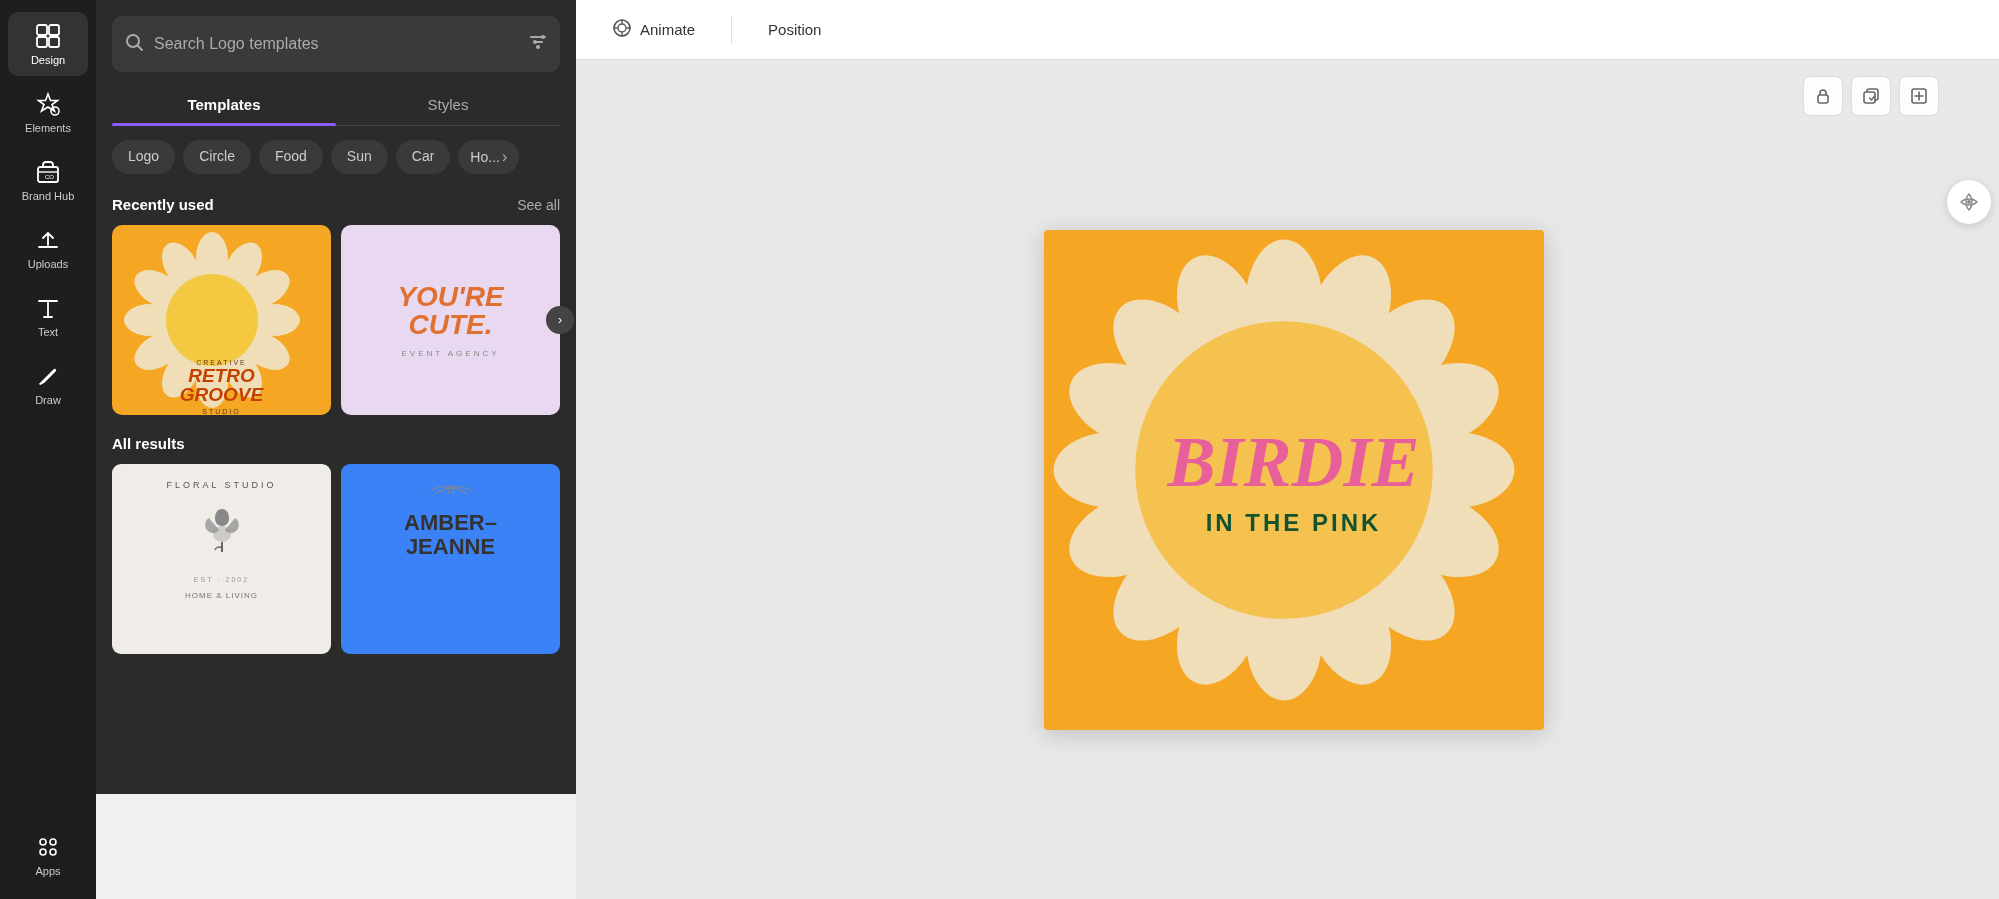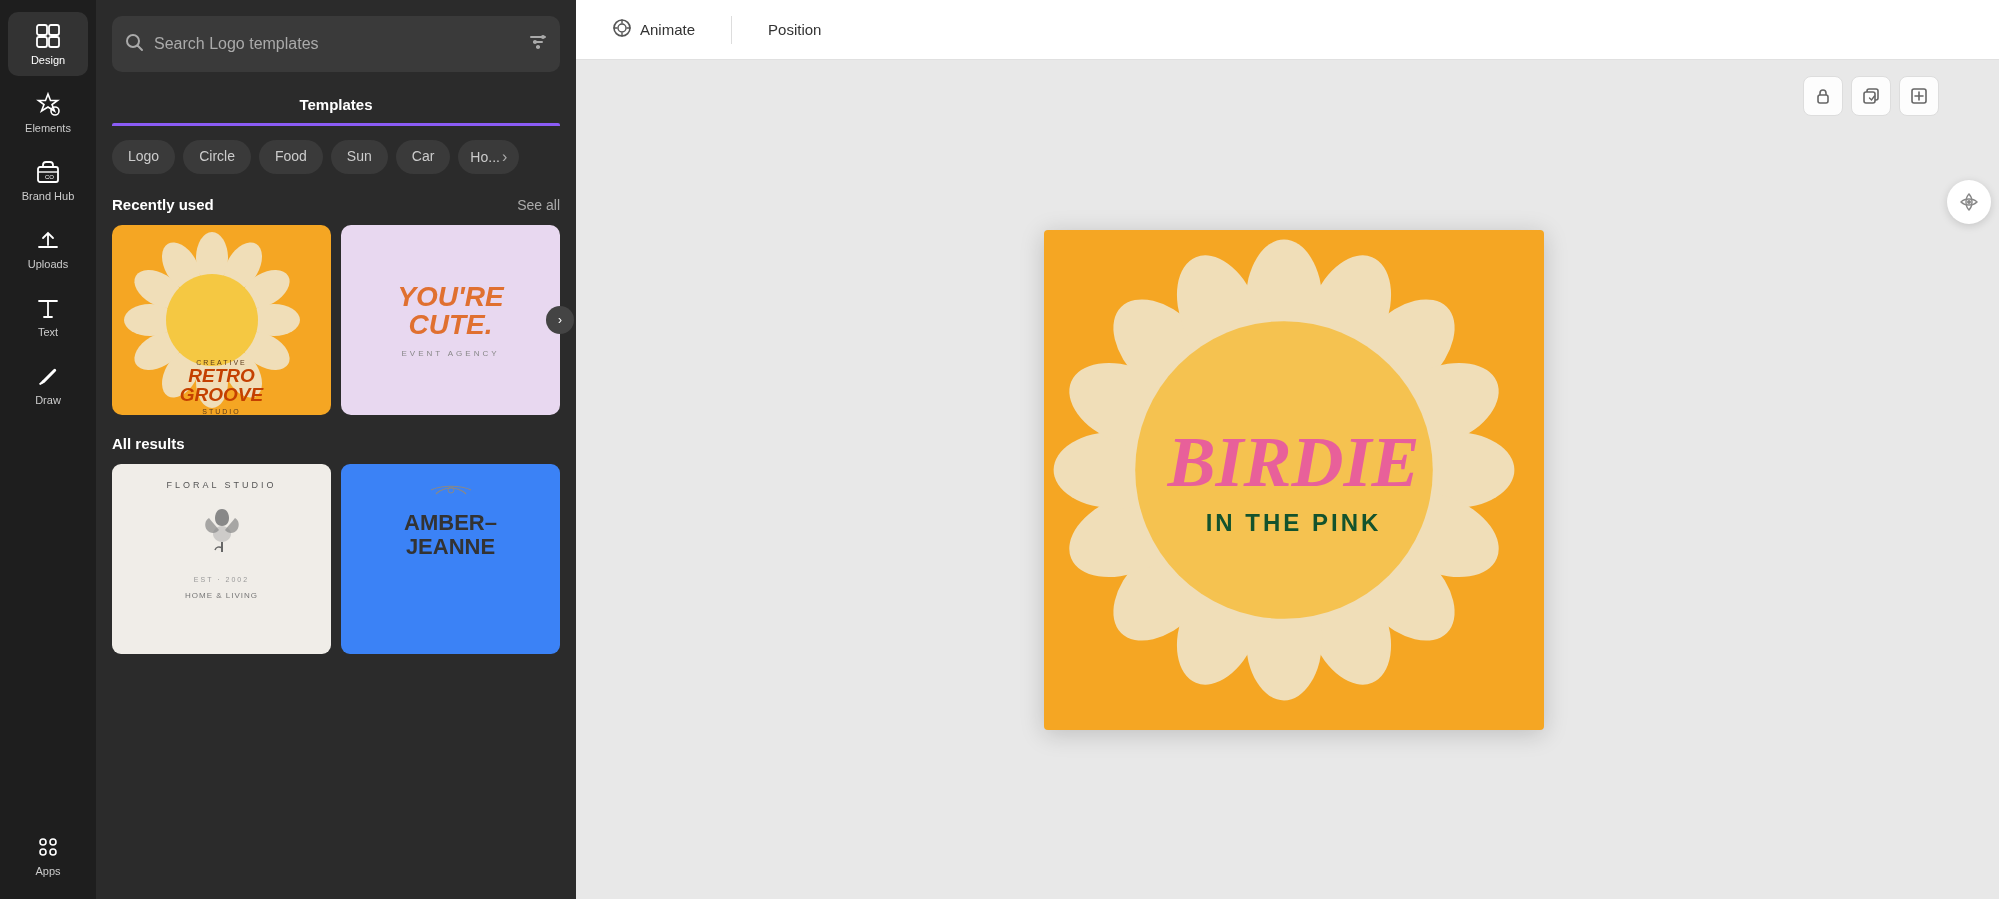--- a/index.html
+++ b/index.html
@@ -52,21 +52,21 @@
       text-align: center;
     }
     .icon-sidebar-item.active .icon-label {
       color: #fff;
     }
 
     
     .templates-panel {
       width: 480px;
       background: #2b2b2b;
-      height: 899px;
+      height: 794px;
       display: flex;
       flex-direction: column;
       flex-shrink: 0;
       overflow: hidden;
     }
 
     
     .search-bar {
       margin: 16px 16px 12px 16px;
       display: flex;
@@ -537,20 +537,23 @@
         <circle cx="15" cy="5" r="2" fill="#aaa"></circle>
         <circle cx="7" cy="10" r="2" fill="#aaa"></circle>
         <circle cx="10" cy="15" r="2" fill="#aaa"></circle>
       </svg>
     </div>
   </div>
 
   <div class="panel-tabs">
     <div class="panel-tab active">
       <span>Templates</span>
+    </div>
+    <div class="panel-tab">
+      <span>Styles</span>
     </div>
   </div>
 
   <div class="category-chips">
     <div class="chip">
       <span>Logo</span>
     </div>
     <div class="chip">
       <span>Circle</span>
     </div>

